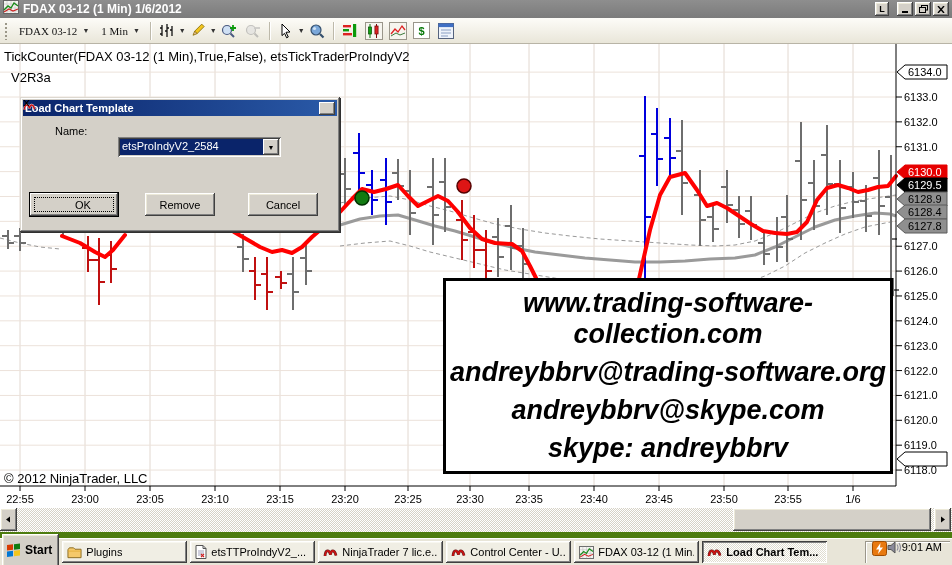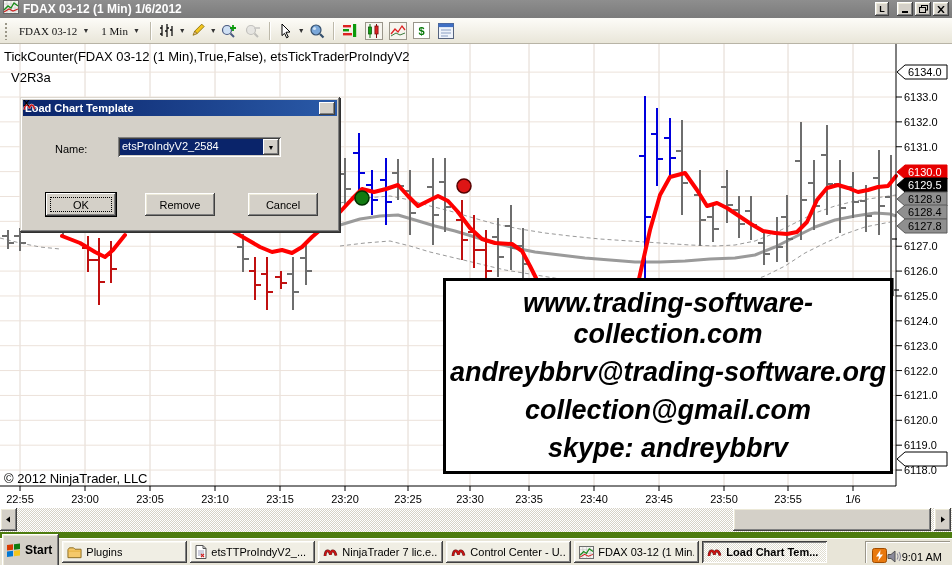--- a/index.html
+++ b/index.html
@@ -33,32 +33,32 @@
              box-sizing:border-box;display:flex;flex-direction:column;justify-content:space-evenly;
              text-align:center;font-weight:bold;font-style:italic;font-size:27px;color:#000;z-index:5;}
   
   .dialog{position:absolute;left:20px;top:53px;width:320px;height:135px;background:#d4d0c8;z-index:10;
           box-shadow:inset -1px -1px 0 #404040,inset 1px 1px 0 #dcd8d0,inset -2px -2px 0 #808080,inset 2px 2px 0 #fff,1px 1px 0 #303030;}
   .dlg-title{position:absolute;left:3px;top:3px;right:3px;height:16px;background:linear-gradient(90deg,#0a246a,#2a5aa8);
              display:flex;align-items:center;color:#fff;font-weight:bold;font-size:11px;padding:0 2px;}
   .dlg-title svg{margin-right:3px;}
   .dlg-close{margin-left:auto;width:16px;height:13px;background:#d4d0c8;color:#000;display:flex;align-items:center;justify-content:center;
              box-shadow:inset -1px -1px 0 #404040,inset 1px 1px 0 #fff,inset -2px -2px 0 #808080;font-size:9px;font-weight:bold;}
-  .dlg-label{position:absolute;left:35px;top:46px;font-size:11px;color:#000;}
+  .dlg-label{position:absolute;left:35px;top:28px;font-size:11px;color:#000;}
   .combo{position:absolute;left:98px;top:40px;width:163px;height:20px;background:#fff;box-sizing:border-box;
          box-shadow:inset 1px 1px 0 #808080,inset -1px -1px 0 #fff,inset 2px 2px 0 #404040,inset -2px -2px 0 #d4d0c8;
          display:flex;align-items:stretch;padding:2px;}
   .combo-text{flex:1;background:#0a246a;color:#fff;font-size:11px;line-height:14px;padding:0 2px;overflow:hidden;white-space:nowrap;}
   .combo-btn{width:16px;background:#d4d0c8;display:flex;align-items:center;justify-content:center;font-size:7px;color:#000;
              box-shadow:inset -1px -1px 0 #404040,inset 1px 1px 0 #fff,inset -2px -2px 0 #808080;}
   .dlg-btn{position:absolute;top:96px;width:70px;height:23px;background:#d4d0c8;font-size:11px;color:#000;
            display:flex;align-items:center;justify-content:center;
            box-shadow:inset -1px -1px 0 #404040,inset 1px 1px 0 #fff,inset -2px -2px 0 #808080,inset 2px 2px 0 #ece9d8;}
-  .dlg-btn.ok{left:26px;box-shadow:0 0 0 1px #000,inset -1px -1px 0 #404040,inset 1px 1px 0 #fff,inset -2px -2px 0 #808080;
-              outline:1px dotted #000;outline-offset:-5px;}
+  .dlg-btn.ok{left:10px;box-shadow:0 0 0 1px #000,inset -1px -1px 0 #404040,inset 1px 1px 0 #fff,inset -2px -2px 0 #808080;
+              outline:1px dotted #000;outline-offset:-5px;padding-left:18px;}
   .dlg-btn.remove{left:125px;}
   .dlg-btn.cancel{left:228px;}
   
   .hscroll{position:absolute;left:0;top:508px;width:952px;height:24px;background-color:#fff;
            background-image:linear-gradient(45deg,#d6d2c6 25%,transparent 25%,transparent 75%,#d6d2c6 75%),
                             linear-gradient(45deg,#d6d2c6 25%,transparent 25%,transparent 75%,#d6d2c6 75%);
            background-size:2px 2px;background-position:0 0,1px 1px;}
   .scroll-btn{position:absolute;top:0;width:17px;height:23px;background:#d4d0c8;display:flex;align-items:center;justify-content:center;
               box-shadow:inset -1px -1px 0 #404040,inset 1px 1px 0 #fff,inset -2px -2px 0 #808080,inset 2px 2px 0 #ece9d8;}
   .scroll-thumb{position:absolute;top:0;left:733px;width:198px;height:23px;background:#d4d0c8;
@@ -70,21 +70,21 @@
              box-shadow:inset -1px -1px 0 #404040,inset 1px 1px 0 #fff,inset -2px -2px 0 #808080,inset 2px 2px 0 #ece9d8;}
   .task-btn{width:125px;height:22px;box-sizing:border-box;display:flex;align-items:center;gap:4px;padding:9px 5px;font-size:11px;color:#000;background:#f0eee4;
             box-shadow:inset -1px -1px 0 #404040,inset 1px 1px 0 #fff,inset -2px -2px 0 #808080,inset 2px 2px 0 #f8f7f0;
             white-space:nowrap;overflow:hidden;}
   .task-btn.active{font-weight:bold;background-color:#fff;
             background-image:linear-gradient(45deg,#e0ddd0 25%,transparent 25%,transparent 75%,#e0ddd0 75%),
                              linear-gradient(45deg,#e0ddd0 25%,transparent 25%,transparent 75%,#e0ddd0 75%);
             background-size:2px 2px;background-position:0 0,1px 1px;
             box-shadow:inset 1px 1px 0 #404040,inset -1px -1px 0 #fff,inset 2px 2px 0 #808080;}
   .task-btn .lbl{overflow:hidden;text-overflow:clip;}
-  .tray{margin-left:auto;height:22px;display:flex;align-items:flex-end;padding:0 8px 0 7px;font-size:11px;color:#000;
+  .tray{margin-left:auto;height:22px;display:flex;align-items:flex-start;padding:0 8px 0 7px;font-size:11px;color:#000;
         box-shadow:inset 1px 1px 0 #9a968a, inset 2px 2px 0 #fff;}
 </style>
 </head>
 <body>
 
 <div class="window">
 
   <div class="titlebar">
     <span>
       <svg width="16" height="14" viewBox="0 0 16 14">
@@ -491,21 +491,21 @@
         </g>
       </svg>
 
     <div class="overlay-text" style="left:4px;top:5px;">TickCounter(FDAX 03-12 (1 Min),True,False), etsTickTraderProIndyV2</div>
     <div class="overlay-text" style="left:11px;top:26px;">V2R3a</div>
     <div class="overlay-text" style="left:4px;top:427px;">© 2012 NinjaTrader, LLC</div>
 
     <div class="watermark">
       <div>www.trading-software-collection.com</div>
       <div>andreybbrv@trading-software.org</div>
-      <div>collection@gmail.com</div>
+      <div>andreybbrv@skype.com</div>
       <div>skype: andreybbrv</div>
     </div>
 
     <div class="dialog">
       <div class="dlg-title">
         <svg width="13" height="12" viewBox="0 0 14 12">
             <path d="M1.5 10 C2 3.5, 5.5 3.5, 7 8.5 C7.8 3.5, 11 3.5, 12.5 9.5" stroke="#d8dff5" stroke-width="2.6" fill="none"></path>
             <path d="M1.5 10 C2 3.5, 5.5 3.5, 7 8.5 C7.8 3.5, 11 3.5, 12.5 9.5" stroke="#cc1111" stroke-width="1.6" fill="none"></path>
           </svg>
         <span>Load Chart Template</span>

